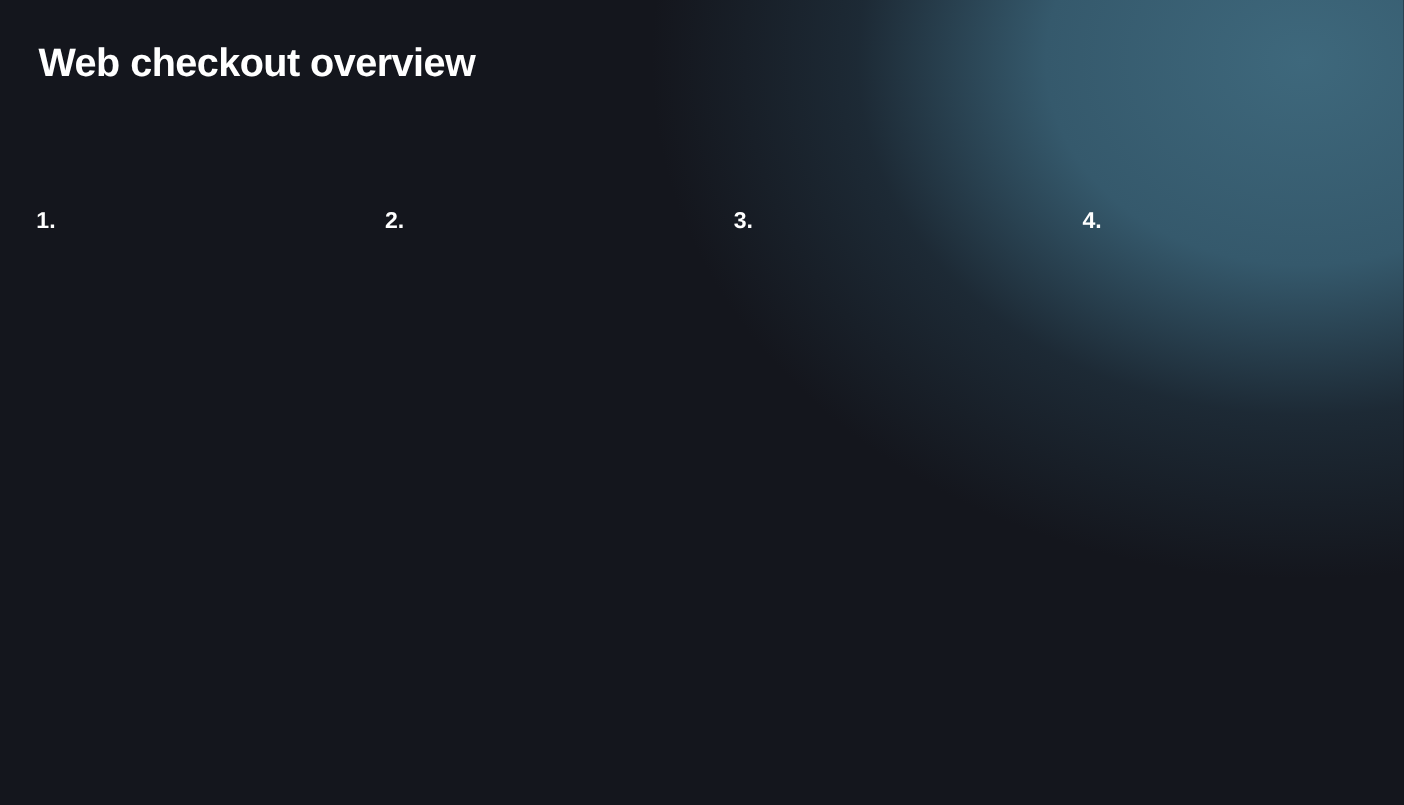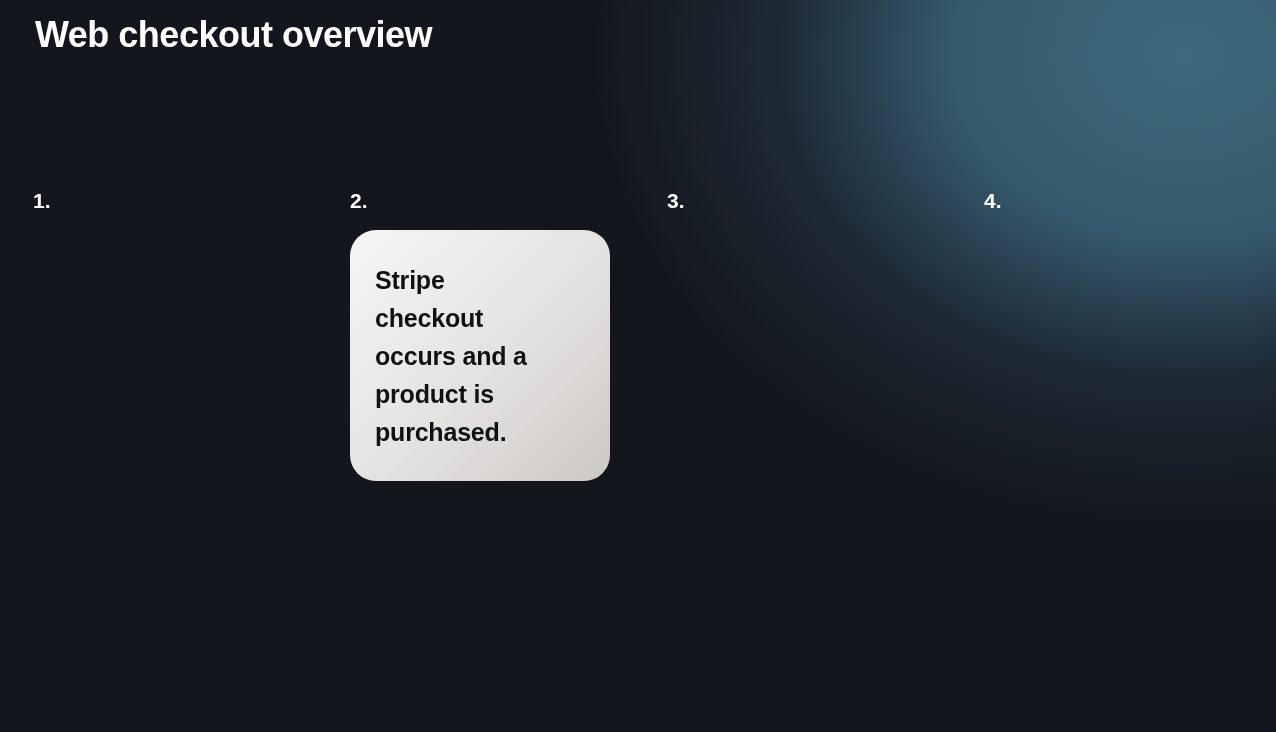--- a/index.html
+++ b/index.html
@@ -18,21 +18,21 @@
         #3e687c 0%,
         #35596c 30%,
         rgba(36,58,73,0.55) 52%,
         rgba(20,22,29,0) 76%),
       #14161d;
   }
 
   .page-title {
     position: absolute;
     left: 35px;
-    top: 14px;
+    top: 36px;
     font-size: 36px;
     font-weight: 800;
     letter-spacing: -0.5px;
     color: #ffffff;
   }
 
   .steps-row {
     position: absolute;
     left: 33px;
     top: 189px;
@@ -80,27 +80,20 @@
 <h1 class="page-title">Web checkout overview</h1>
 
 <div class="steps-row">
 
   <div class="step">
     <div class="step-number">1.</div>
   </div>
 
   <div class="step">
     <div class="step-number">2.</div>
-    <div class="step-card">
-      <div class="step-card-text">Stripe
-checkout
-occurs and a
-product is
-purchased.</div>
-    </div>
   </div>
 
   <div class="step">
     <div class="step-number">3.</div>
   </div>
 
   <div class="step">
     <div class="step-number">4.</div>
   </div>
 

